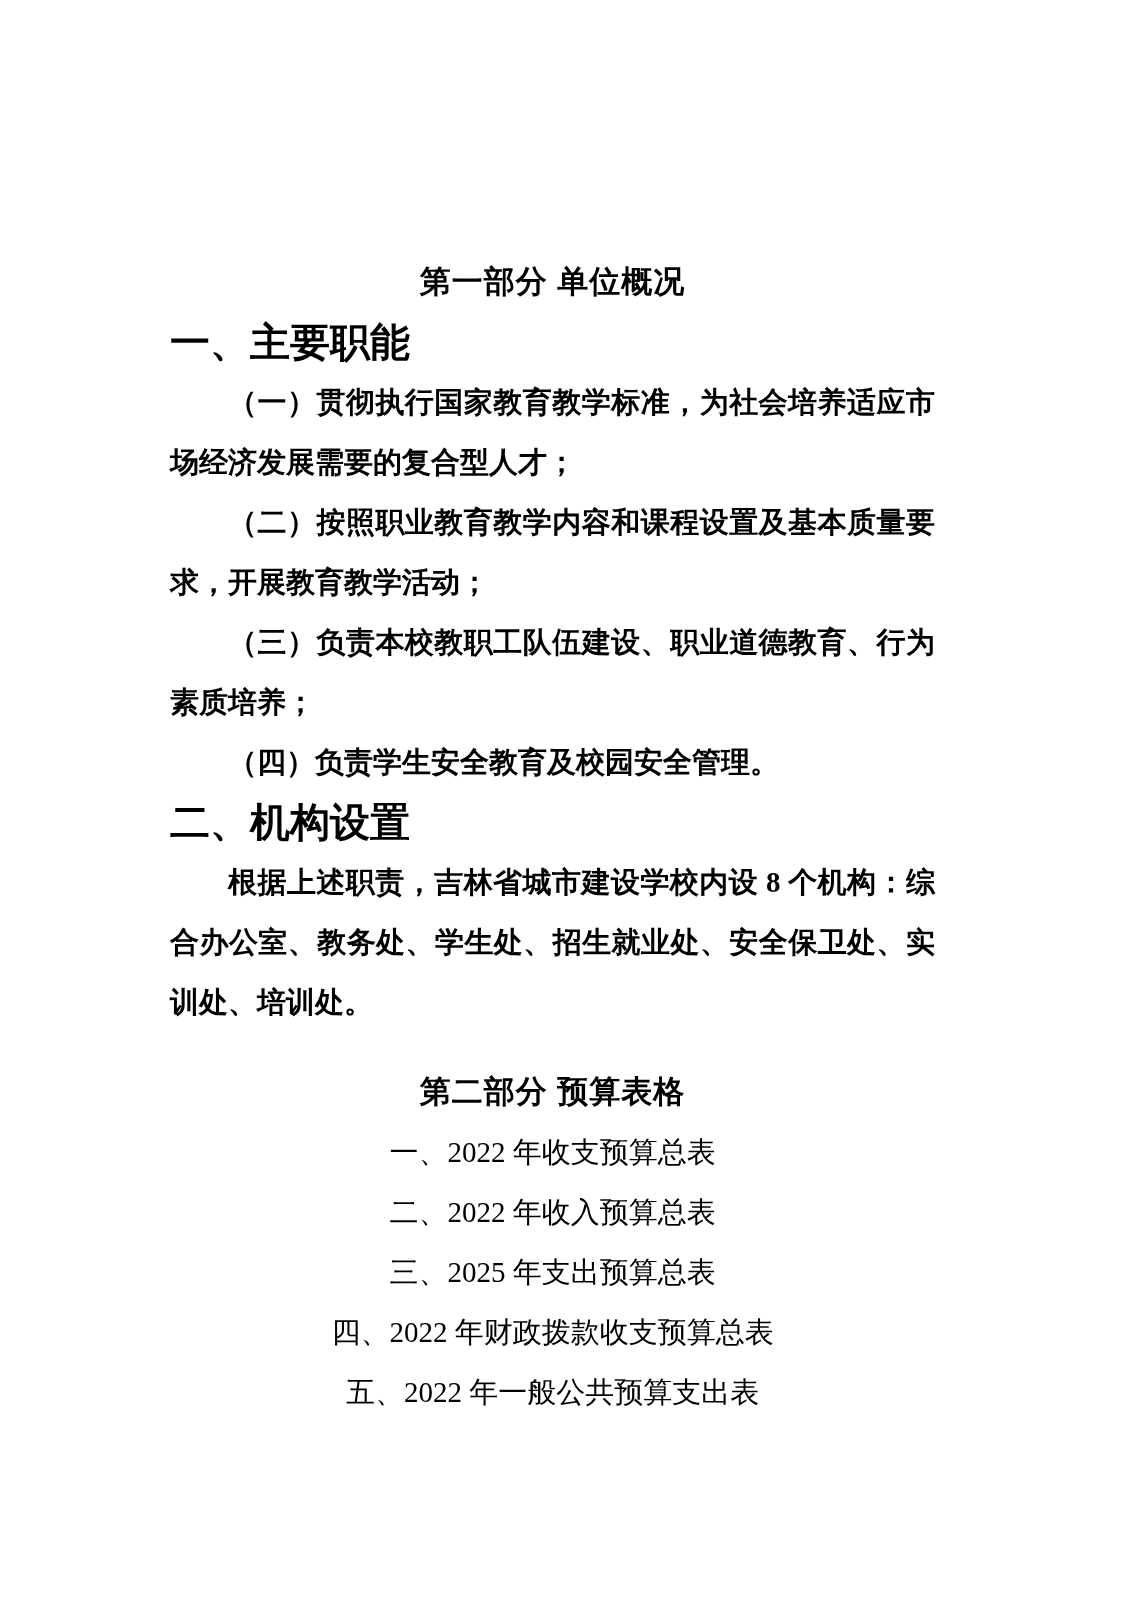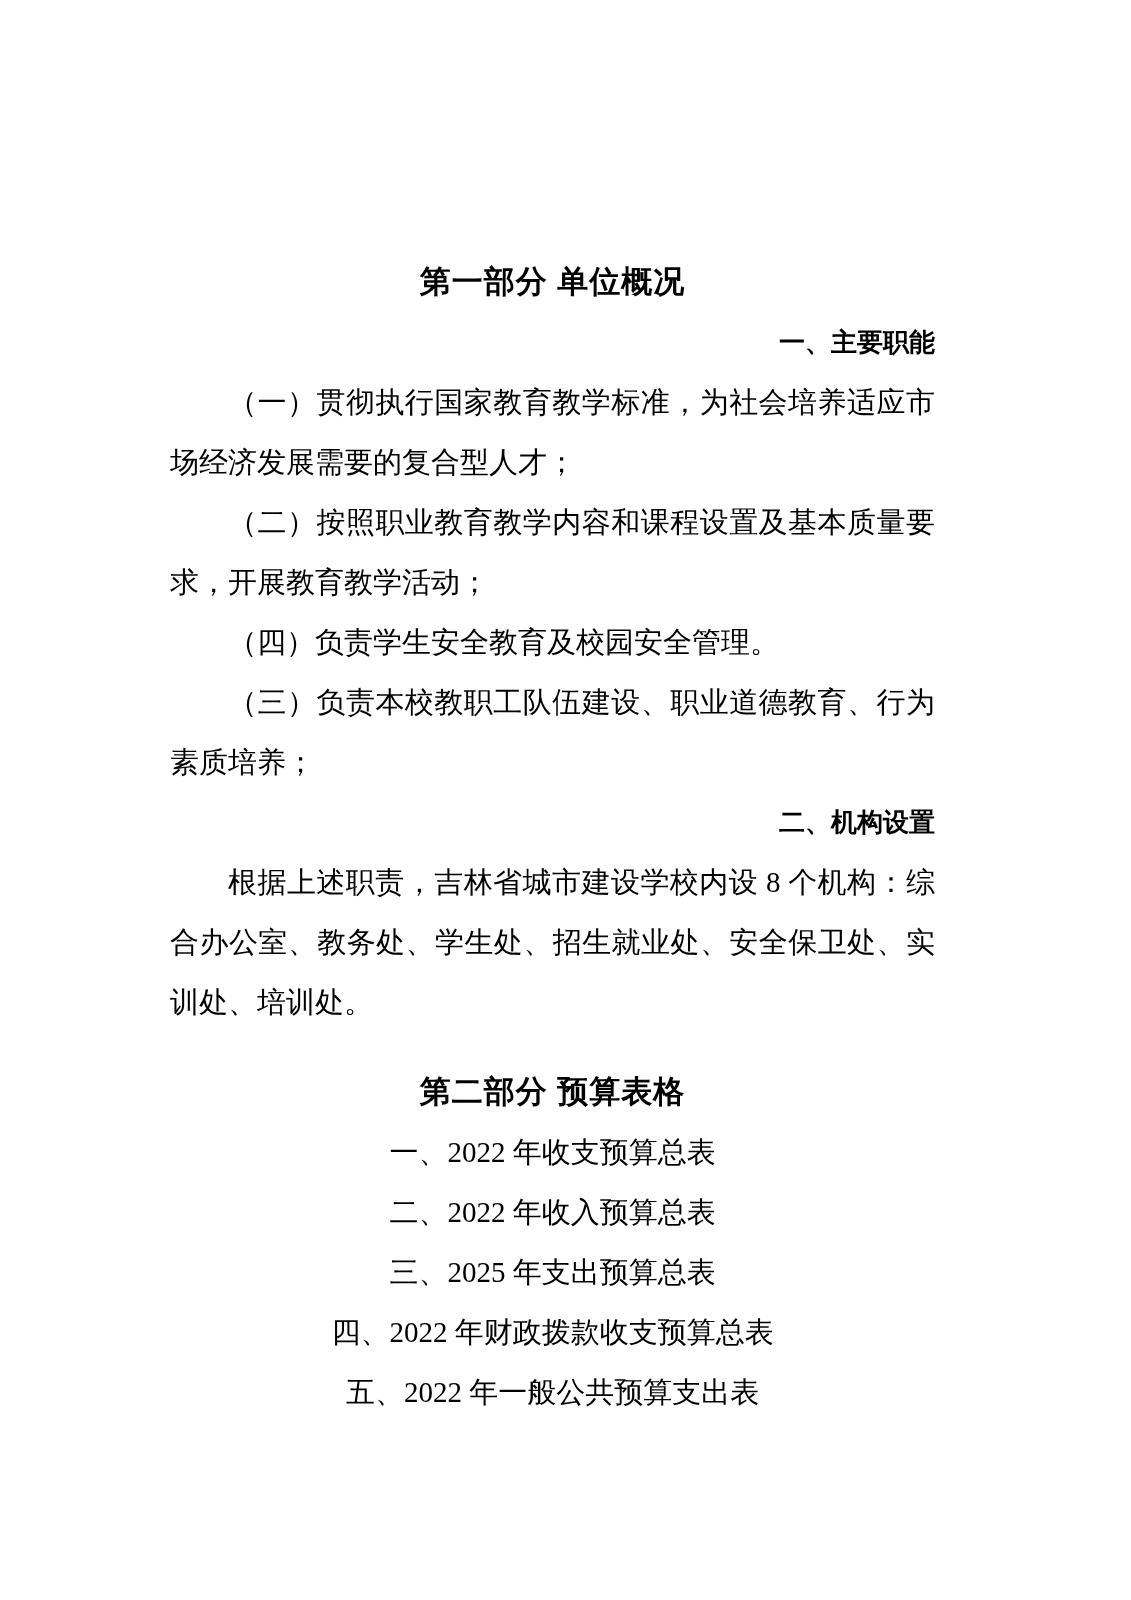--- a/index.html
+++ b/index.html
@@ -31,52 +31,53 @@
     line-height: 60px;
     text-align: center;
     letter-spacing: 1px;
   }
   .part-title.part2 {
     margin-top: 30px;
   }
   .heading {
     font-family: "Liberation Sans", sans-serif;
     font-weight: bold;
-    font-size: 26px;
+    font-size: 40px;
     line-height: 60px;
-    text-align: right;
+    text-align: left;
   }
   .body-para {
     font-size: 29px;
     line-height: 60px;
     text-align: justify;
     text-indent: 2em;
+    font-weight: bold;
   }
   .list-item {
     font-size: 29px;
     line-height: 60px;
     text-align: center;
   }
 </style>
 </head>
 <body>
 
 <div class="page">
 
   <div class="part-title">第一部分 单位概况</div>
 
   <div class="heading">一、主要职能</div>
 
   <p class="body-para">（一）贯彻执行国家教育教学标准，为社会培养适应市场经济发展需要的复合型人才；</p>
 
   <p class="body-para">（二）按照职业教育教学内容和课程设置及基本质量要求，开展教育教学活动；</p>
 
+  <p class="body-para">（三）负责本校教职工队伍建设、职业道德教育、行为素质培养；</p>
+
   <p class="body-para">（四）负责学生安全教育及校园安全管理。</p>
-
-  <p class="body-para">（三）负责本校教职工队伍建设、职业道德教育、行为素质培养；</p>
 
   <div class="heading">二、机构设置</div>
 
   <p class="body-para">根据上述职责，吉林省城市建设学校内设 8 个机构：综合办公室、教务处、学生处、招生就业处、安全保卫处、实训处、培训处。</p>
 
   <div class="part-title part2">第二部分 预算表格</div>
 
   <p class="list-item">一、2022 年收支预算总表</p>
 
   <p class="list-item">二、2022 年收入预算总表</p>

